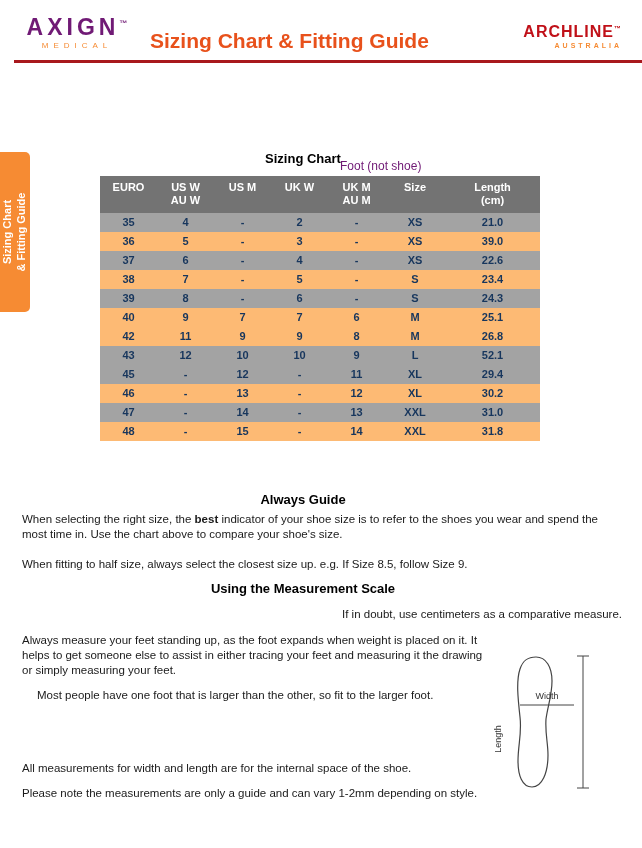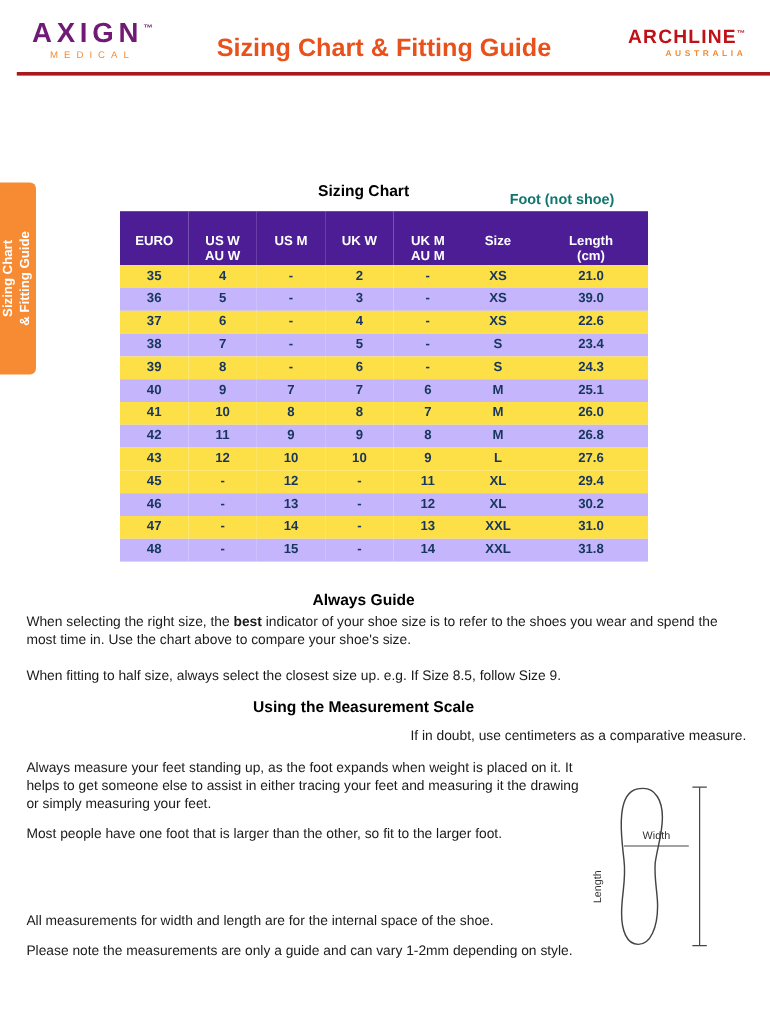--- a/index.html
+++ b/index.html
@@ -9,64 +9,64 @@
     background:#ffffff; overflow:hidden;
     font-family:"Liberation Sans", sans-serif; color:#1a1a1a;
   }
 
   
   .axign-logo { position:absolute; left:22px; top:12px; width:110px; text-align:center; }
   .axign-name { font-size:23px; font-weight:bold; color:#701a75; letter-spacing:4px; line-height:24px; white-space:nowrap; }
   .axign-name sup { font-size:8px; letter-spacing:0; vertical-align:super; }
   .axign-sub { font-size:8px; font-weight:normal; color:#f68b33; letter-spacing:5px; margin-top:2px; }
 
-  .page-title { position:absolute; left:150px; top:29px; width:340px; text-align:center;
+  .page-title { position:absolute; left:150px; top:29px; width:340px; 
     font-size:21px; font-weight:bold; color:#e8511b; }
 
   .archline-logo { position:absolute; right:20px; top:23px; text-align:right; }
   .archline-name { font-size:16px; font-weight:bold; color:#c01018; letter-spacing:1px; white-space:nowrap; }
   .archline-name sup { font-size:7px; vertical-align:super; }
   .archline-sub { font-size:7px; font-weight:bold; color:#f68b33; letter-spacing:3px; margin-top:1px; }
 
   .header-rule { position:absolute; left:14px; top:60px; right:0; height:3px; background:#a8181d; }
 
   
   .side-tab { position:absolute; left:0; top:152px; width:30px; height:160px;
     background:#f68b33; border-radius:0 5px 5px 0; }
   .side-tab-text { position:absolute; width:160px; height:30px; left:-65px; top:65px;
     transform:rotate(-90deg); text-align:center; color:#fff; font-weight:bold;
     font-size:11px; line-height:14px; white-space:nowrap; }
 
   
   .chart-title { position:absolute; left:103px; top:151px; width:400px; text-align:center;
     font-size:13px; font-weight:bold; color:#000; }
-  .foot-note { position:absolute; left:340px; top:159px; width:172px; text-align:right;
-    font-size:12px; font-weight:bold; color:#0f766e; }
+  .foot-note { position:absolute; left:340px; top:159px; width:172px; 
+    font-size:12px; font-weight:normal; color:#701a75; }
 
   .sizing-table { position:absolute; left:100px; top:176px; width:440px;
     border-collapse:collapse; table-layout:fixed; }
-  .sizing-table th { background:#4c1d95; color:#fff; font-size:11px; font-weight:bold;
-    vertical-align:top; padding-top:19px; height:37px; text-align:center; line-height:13px; }
+  .sizing-table th { background:#737373; color:#fff; font-size:11px; font-weight:bold;
+    vertical-align:top; padding-top:5px; height:37px; text-align:center; line-height:13px; }
   .sizing-table td { text-align:center; font-size:11px; font-weight:bold; color:#17365d;
     height:19px; padding:0; line-height:19px; }
-  .row-light td { background:#fde047; }
-  .row-dark  td { background:#c4b5fd; }
+  .row-light td { background:#a3a3a3; }
+  .row-dark  td { background:#fdba74; }
 
   
   .section-title { position:absolute; left:3px; width:600px; text-align:center;
     font-size:13px; font-weight:bold; color:#000; }
   #fitting-title { top:492px; }
   #measure-title { top:581px; }
 
   .para { position:absolute; left:22px; font-size:11.5px; line-height:15px; color:#1a1a1a; }
   #fg-p1 { top:512px; width:600px; }
   #fg-p2 { top:557px; width:600px; }
   #ms-p1 { top:607px; width:600px;text-align:right; }
   #ms-p2 { top:633px; width:468px; }
-  #ms-p3 { top:688px; width:468px; }
+  #ms-p3 { top:688px; width:468px;margin-left:15px; }
   #ms-p4 { top:761px; width:600px; }
   #ms-p5 { top:786px; width:565px; }
 
   
   .foot-diagram { position:absolute; left:490px; top:647px; width:108px; height:150px; }
   .foot-diagram text { font-family:"Liberation Sans", sans-serif; font-size:9px; fill:#333; }
 </style>
 </head>
 <body>
 
@@ -182,46 +182,37 @@
         </tr>
         <tr class="row-dark">
           <td>40</td>
           <td>9</td>
           <td>7</td>
           <td>7</td>
           <td>6</td>
           <td>M</td>
           <td>25.1</td>
         </tr>
-        <tr class="row-light">
-          <td>41</td>
-          <td>10</td>
-          <td>8</td>
-          <td>8</td>
-          <td>7</td>
-          <td>M</td>
-          <td>26.0</td>
-        </tr>
         <tr class="row-dark">
           <td>42</td>
           <td>11</td>
           <td>9</td>
           <td>9</td>
           <td>8</td>
           <td>M</td>
           <td>26.8</td>
         </tr>
         <tr class="row-light">
           <td>43</td>
           <td>12</td>
           <td>10</td>
           <td>10</td>
           <td>9</td>
           <td>L</td>
-          <td>27.6</td>
+          <td>52.1</td>
         </tr>
         <tr class="row-light">
           <td>45</td>
           <td>-</td>
           <td>12</td>
           <td>-</td>
           <td>11</td>
           <td>XL</td>
           <td>29.4</td>
         </tr>

